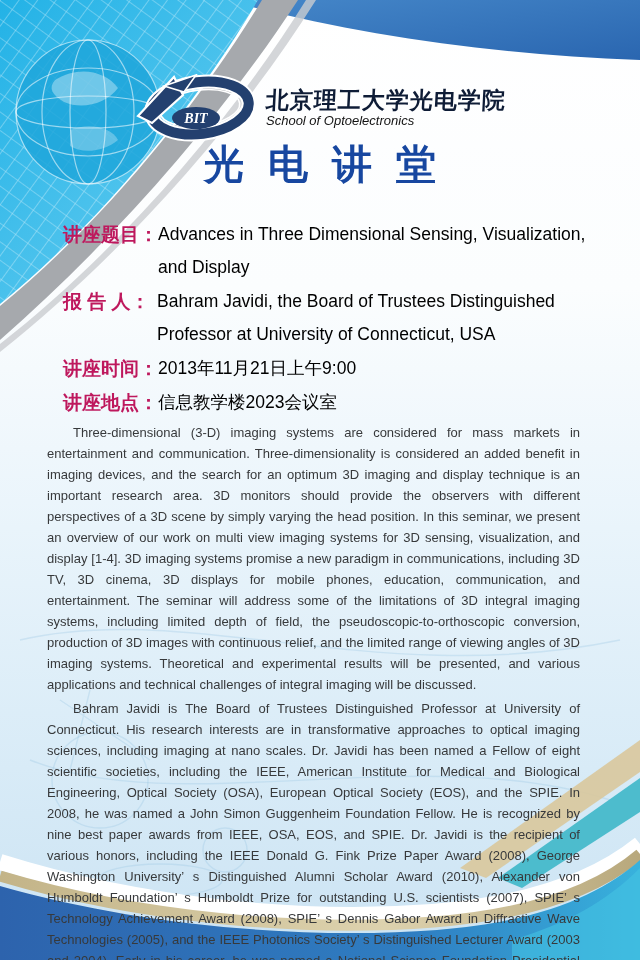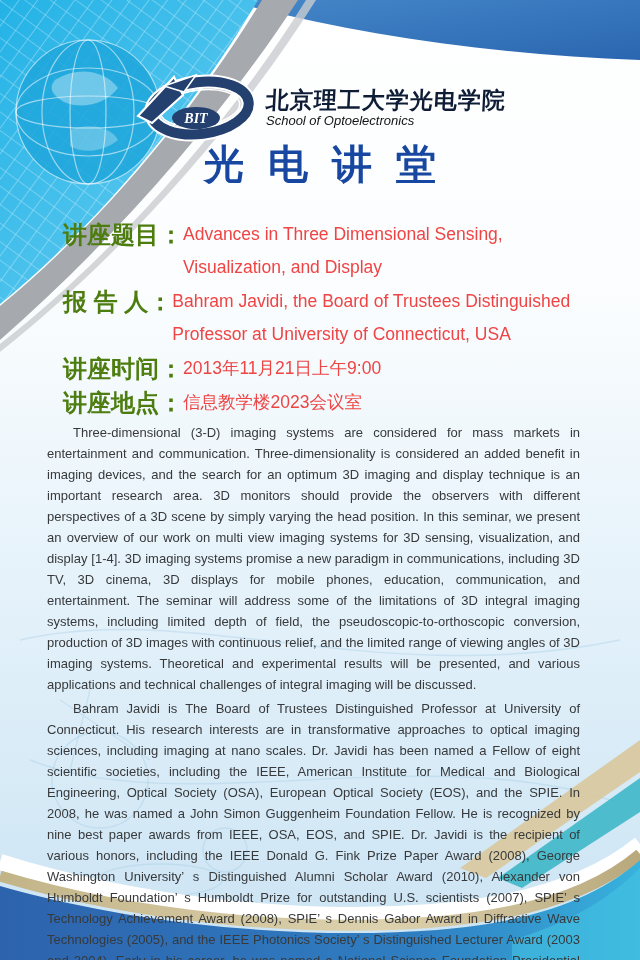--- a/index.html
+++ b/index.html
@@ -15,22 +15,22 @@
   .emblem{width:120px;height:68px;flex:0 0 auto;}
   .org-names{display:flex;flex-direction:column;line-height:1.05;}
   .org-cn{font-size:23px;font-weight:800;color:#0e1c36;letter-spacing:1px;transform:skewX(-3deg);}
   .org-en{font-size:13px;font-style:italic;color:#121212;margin-top:2px;}
   .title{margin-top:0;text-align:center;font-size:40px;font-weight:900;
          color:#1747a0;letter-spacing:24px;padding-left:24px;line-height:1.1;}
 
   
   .info{margin-top:32px;padding:0 50px 0 63px;}
   .info-row{display:flex;align-items:flex-start;margin-bottom:1px;}
-  .info-label{flex:0 0 94px;font-size:24px;font-weight:800;color:#4d7c0f;line-height:33px;white-space:nowrap;}
-  .info-value{flex:1;font-size:17.5px;color:#ef4444;line-height:33px;}
+  .info-label{flex:0 0 94px;font-size:19px;font-weight:800;color:#be185d;line-height:33px;white-space:nowrap;}
+  .info-value{flex:1;font-size:17.5px;color:#000000;line-height:33px;}
 
   
   .sec-h{margin:7px 0 2px 63px;font-size:18px;font-weight:800;color:#000;}
   .para{margin:3px 60px 0 47px;font-size:13px;line-height:21px;color:#37393b;
         text-align:justify;text-indent:26px;}
 </style>
 </head>
 <body>
 
 <div class="poster">

